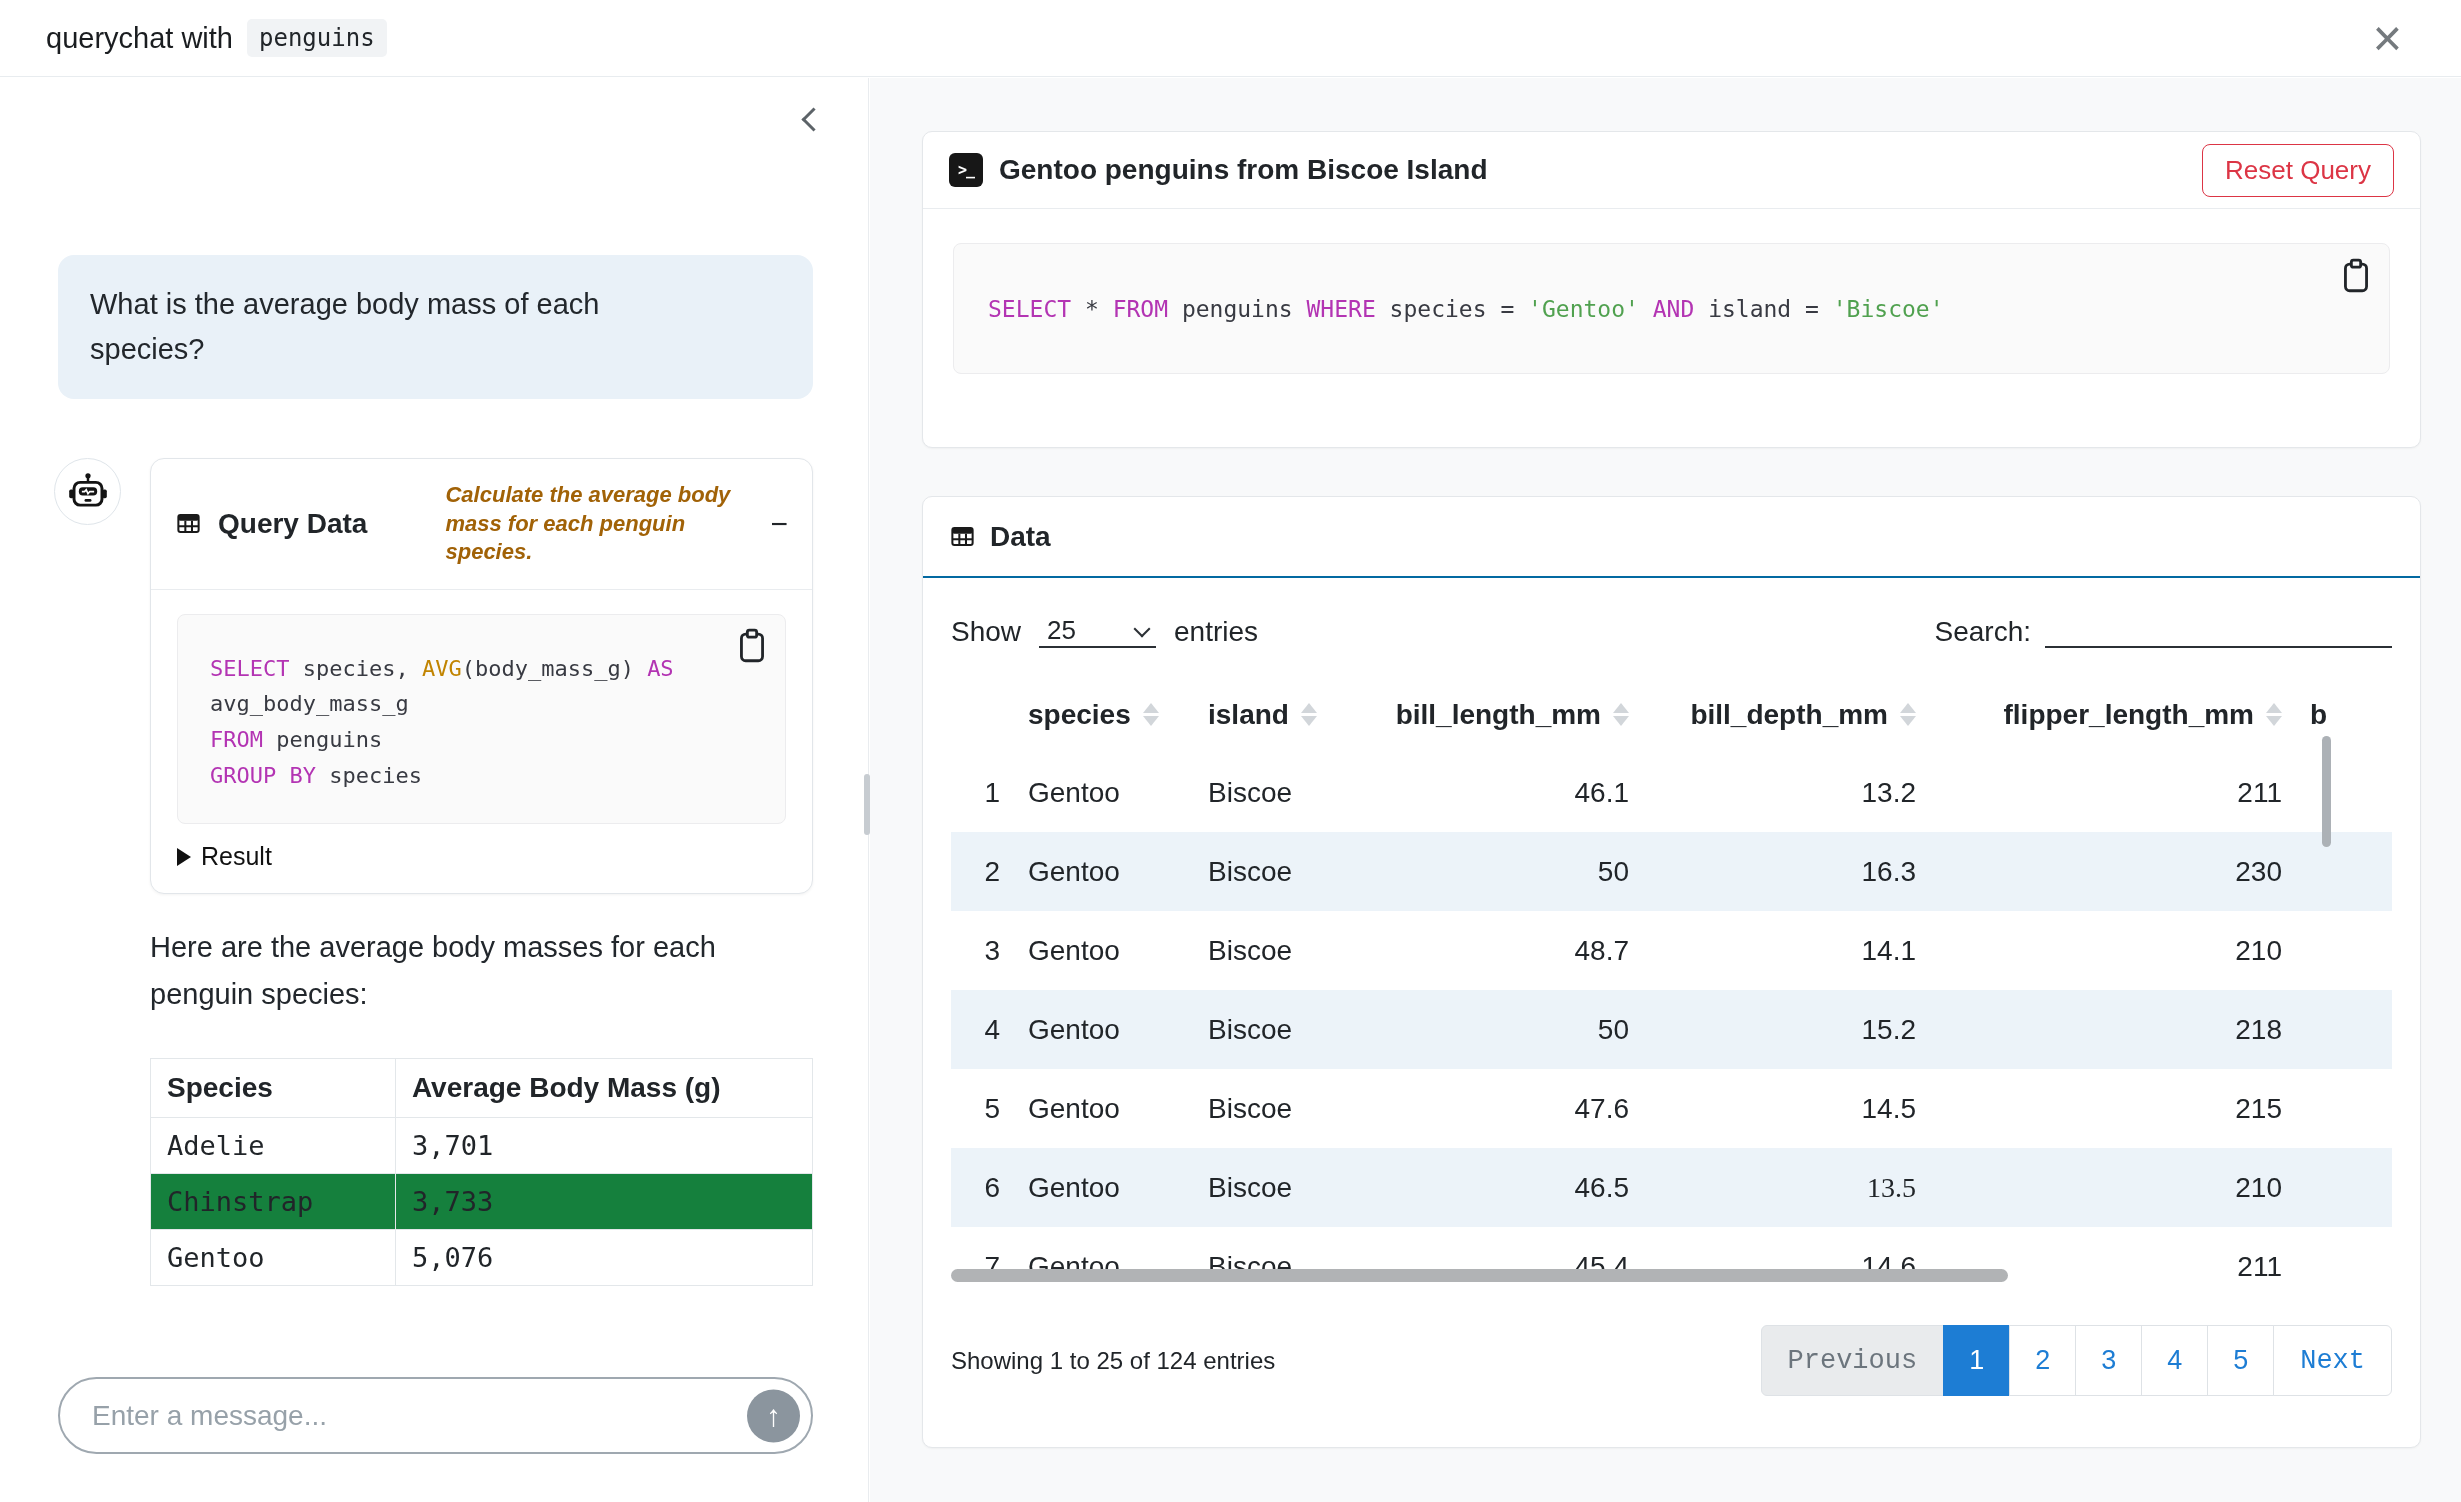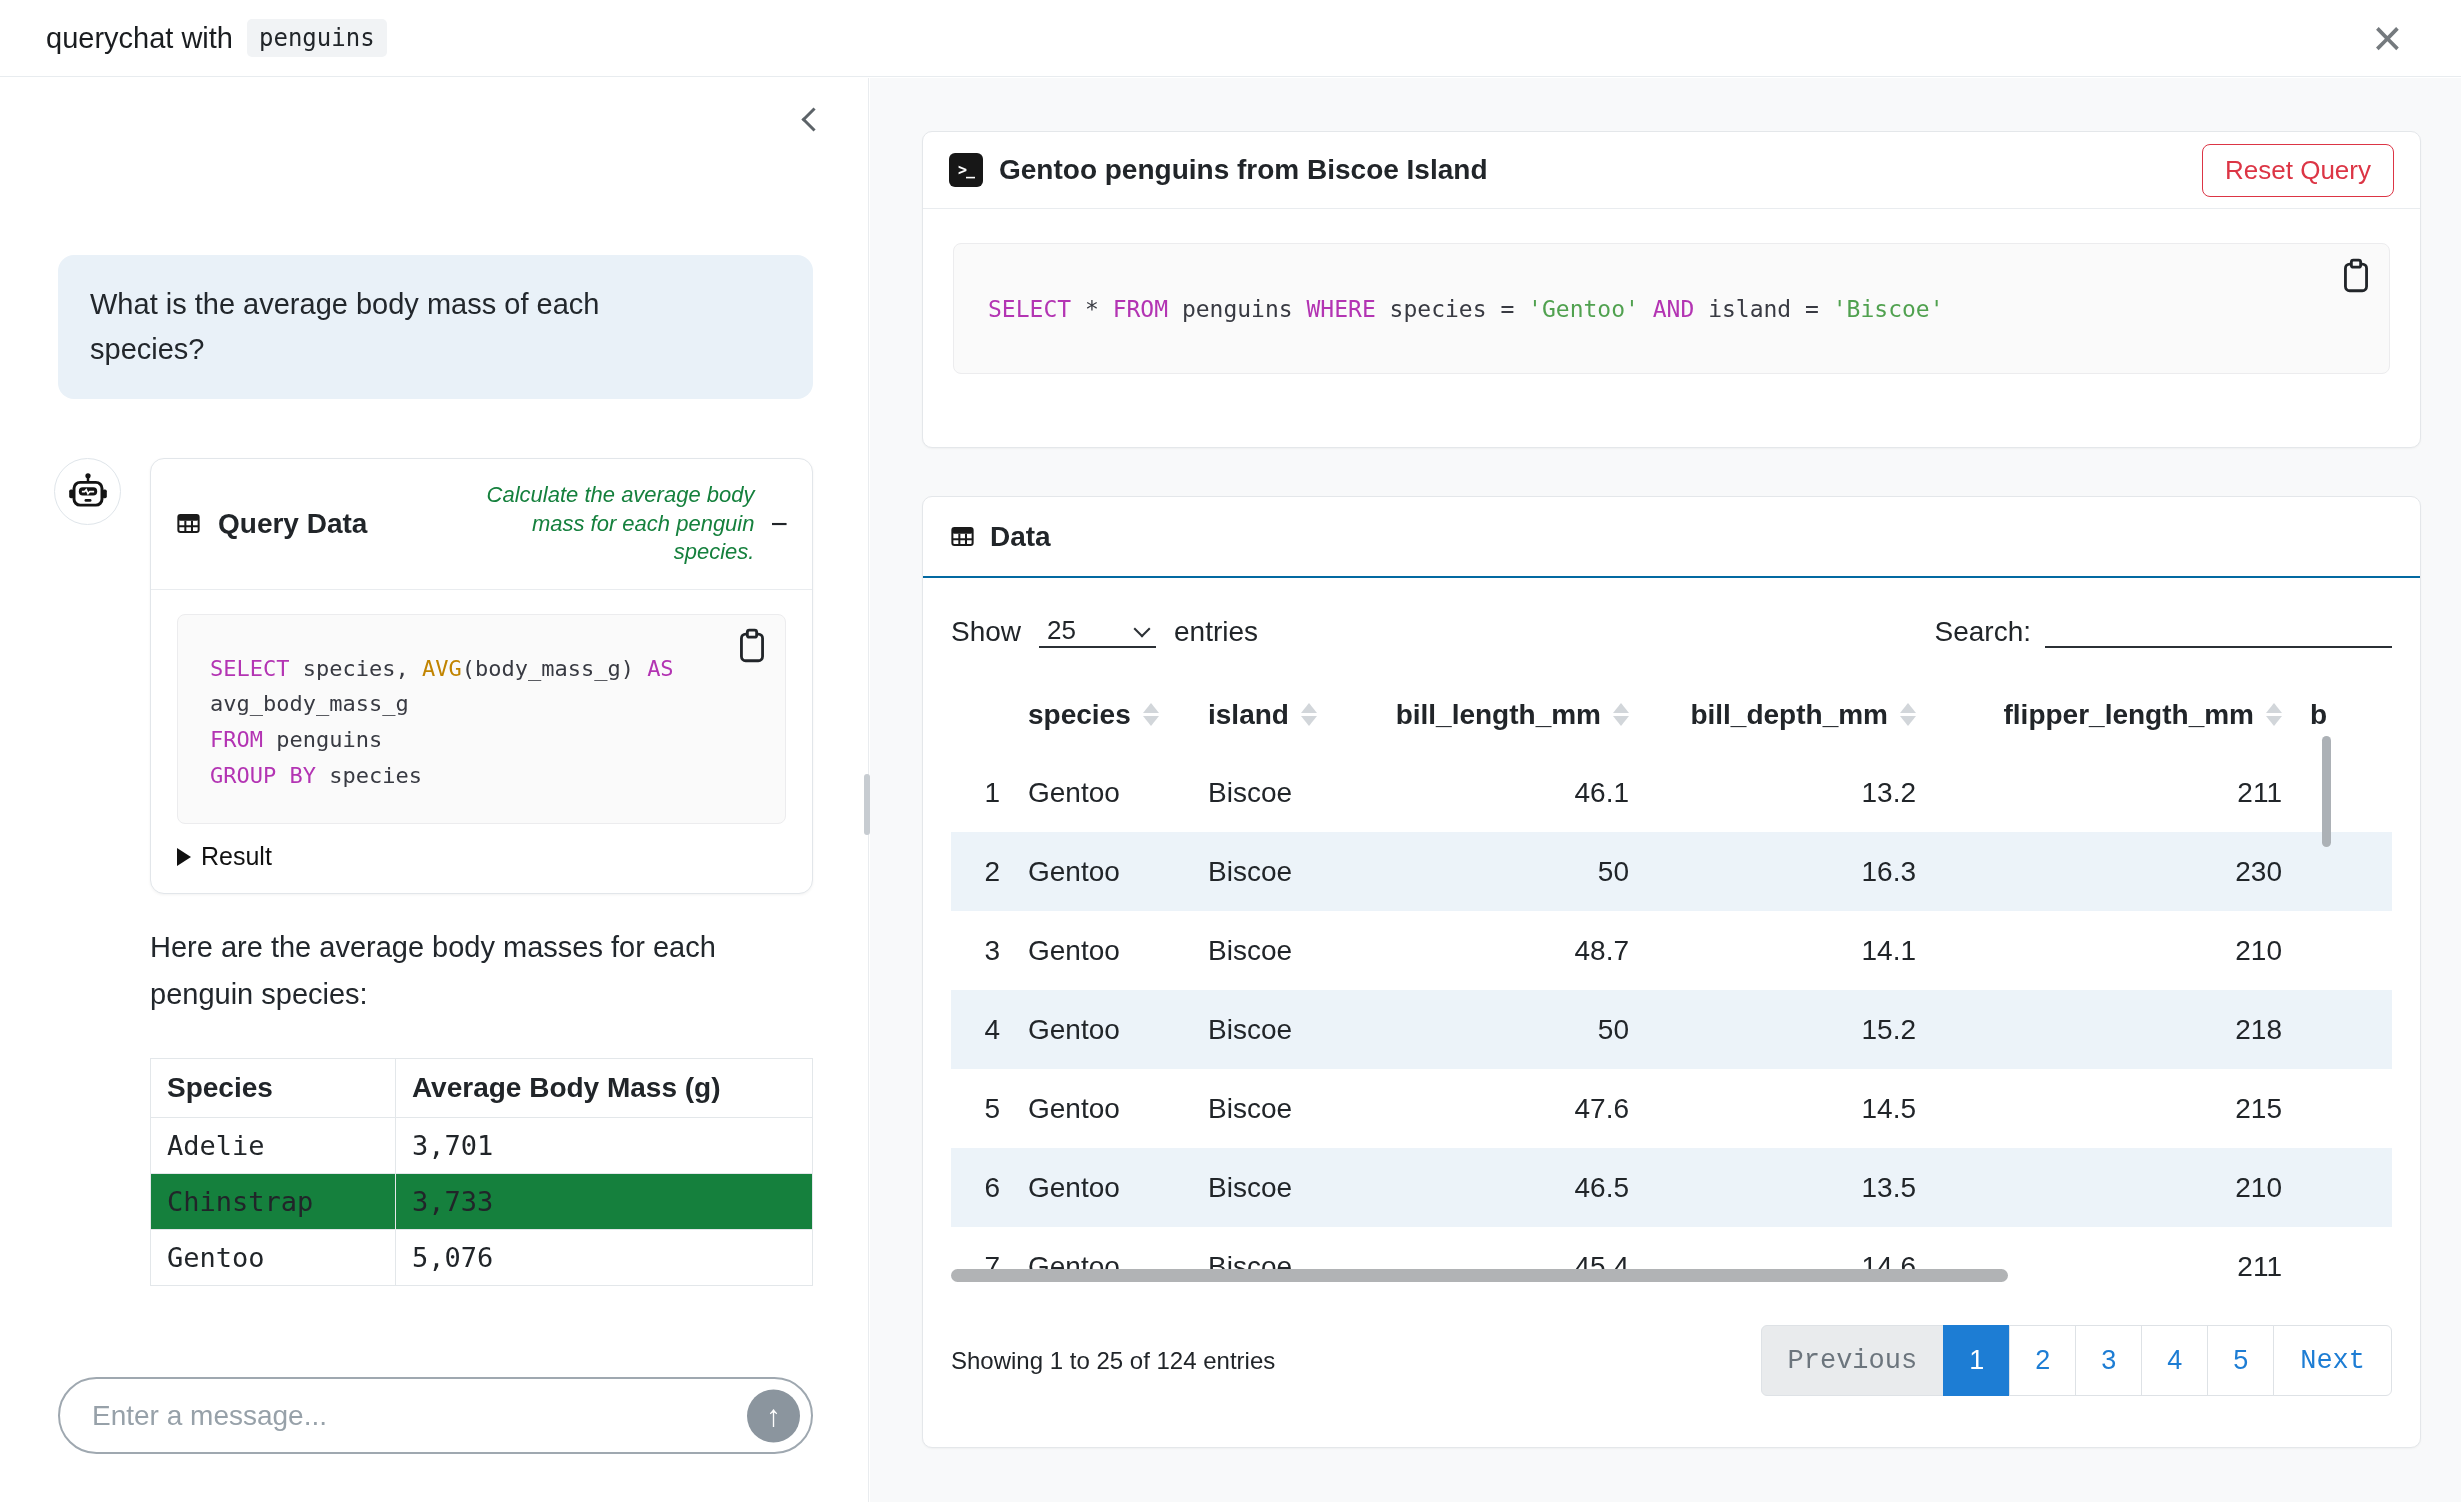--- a/index.html
+++ b/index.html
@@ -29,22 +29,22 @@
                  background:#e9f1f8; border-radius:16px; padding:27px 32px; }
   .user-bubble p { max-width:614px; font-size:29px; line-height:1.55; color:#22272c; }
 
   .bot-row { position:absolute; left:54px; top:380px; width:759px; display:flex; gap:29px; align-items:flex-start; }
   .avatar { width:67px; height:67px; border-radius:50%; border:1px solid #dfe5ea; background:#fff;
             display:flex; align-items:center; justify-content:center; flex:none; }
   .tool-card { width:663px; background:#fff; border:1px solid #e2e6ea; border-radius:14px;
                box-shadow:0 1px 3px rgba(0,0,0,.05); }
   .tc-header { display:flex; align-items:center; gap:16px; padding:22px 24px; border-bottom:1px solid #e9ecef; cursor:pointer; }
   .tc-title { font-size:28px; font-weight:bold; white-space:nowrap; }
-  .tc-sub { margin-left:auto; width:309px; text-align:right; font-style:italic;
-            font-size:22px; line-height:1.3; color:#15803d; }
+  .tc-sub { margin-left:auto; width:309px; text-align:left; font-style:italic;
+            font-size:22px; line-height:1.3; color:#a16207;font-weight:bold; }
   .minus-btn { background:none; border:none; font-size:30px; color:#212529; cursor:pointer; line-height:1; }
   .tc-body { padding:24px 26px 22px; }
 
   .code-block { position:relative; background:#fafafa; border:1px solid #ececee; border-radius:8px;
                 padding:36px 32px 30px; font-family:"DejaVu Sans Mono", monospace;
                 font-size:22px; line-height:1.62; color:#383a42; }
   .tok-kw { color:#b334b3; }
   .tok-fn { color:#c18401; }
   .tok-str { color:#50a14f; }
   .tok-pl { color:#383a42; }
@@ -415,21 +415,21 @@
               <td style="text-align: right;">47.6</td>
               <td style="text-align: right; margin-top: 24px;">14.5</td>
               <td style="text-align: right;">215</td>
               <td style="text-align: left;"></td>
             </tr>
             <tr class="striped">
               <td style="text-align: right;">6</td>
               <td style="text-align: left;">Gentoo</td>
               <td style="text-align: left;">Biscoe</td>
               <td style="text-align: right;">46.5</td>
-              <td style="text-align: right;">13.5</td>
+              <td style="text-align: right; font-family: Liberation Serif, serif;">13.5</td>
               <td style="text-align: right;">210</td>
               <td style="text-align: left;"></td>
             </tr>
             <tr>
               <td style="text-align: right;">7</td>
               <td style="text-align: left;">Gentoo</td>
               <td style="text-align: left;">Biscoe</td>
               <td style="text-align: right;">45.4</td>
               <td style="text-align: right;">14.6</td>
               <td style="text-align: right;">211</td>

